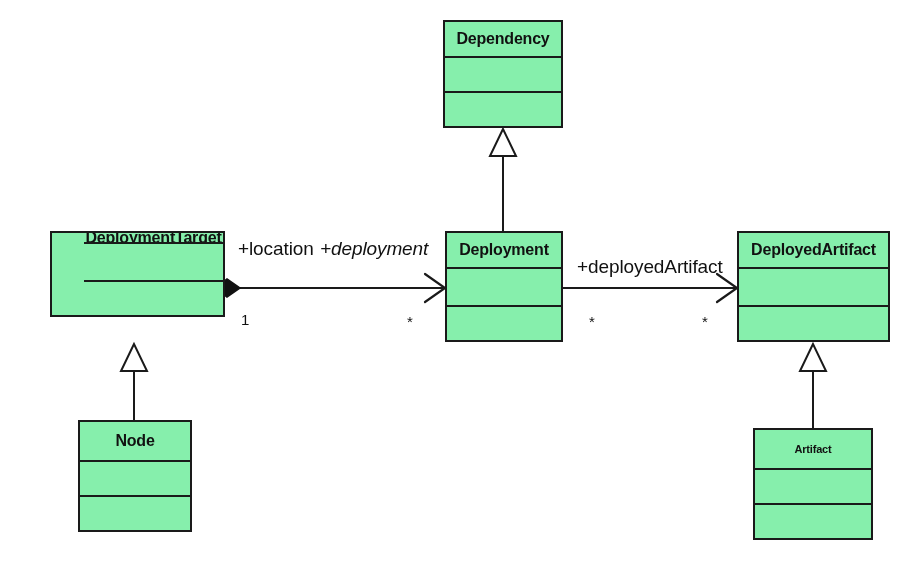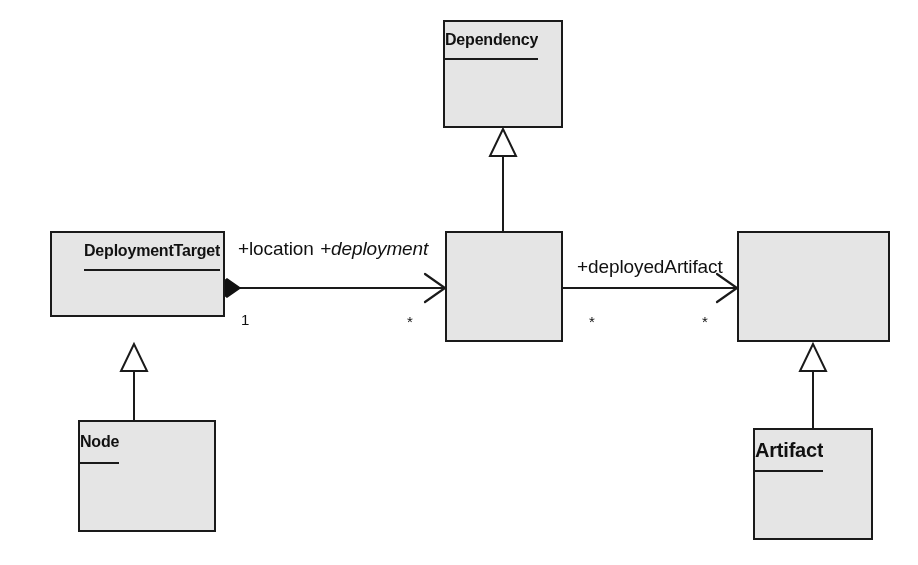--- a/index.html
+++ b/index.html
@@ -23,23 +23,23 @@
     left: 0;
     top: 0;
     width: 918px;
     height: 565px;
     pointer-events: none;
   }
   .uml-class {
     position: absolute;
     box-sizing: border-box;
     border: 2px solid #1a1a1a;
-    background: #e5e5e5;
+    background: #86efac;
     display: flex;
-    flex-direction: row;
+    flex-direction: column;
   }
   .uml-name-compartment {
     box-sizing: border-box;
     border-bottom: 2px solid #1a1a1a;
     display: flex;
     align-items: center;
     justify-content: center;
     color: #111111;
     font-weight: 600;
     letter-spacing: -0.2px;
@@ -110,37 +110,39 @@
     <div class="uml-op-compartment" style="height:33px;"></div>
   </div>
 
   <div class="uml-class" style="left:50px; top:231px; width:175px; height:86px;padding-left:32px;">
     <div class="uml-name-compartment" style="height:38px; font-size:16px;">DeploymentTarget</div>
     <div class="uml-attr-compartment" style="height:38px;"></div>
     <div class="uml-op-compartment" style="height:33px;"></div>
   </div>
 
   <div class="uml-class" style="left:445px; top:231px; width:118px; height:111px;">
+    <div class="uml-name-compartment" style="height:38px; font-size:16px;">Deployment</div>
     <div class="uml-attr-compartment" style="height:38px;"></div>
     <div class="uml-op-compartment" style="height:33px;"></div>
   </div>
 
   <div class="uml-class" style="left:737px; top:231px; width:153px; height:111px;">
+    <div class="uml-name-compartment" style="height:38px; font-size:16px;">DeployedArtifact</div>
     <div class="uml-attr-compartment" style="height:38px;"></div>
     <div class="uml-op-compartment" style="height:33px;"></div>
   </div>
 
-  <div class="uml-class" style="left:78px; top:420px; width:138px; height:112px;">
+  <div class="uml-class" style="left:78px; top:420px; width:114px; height:112px;">
     <div class="uml-name-compartment" style="height:42px; font-size:16px;">Node</div>
     <div class="uml-attr-compartment" style="height:35px;"></div>
     <div class="uml-op-compartment" style="height:33px;"></div>
   </div>
 
   <div class="uml-class" style="left:753px; top:428px; width:120px; height:112px;">
-    <div class="uml-name-compartment" style="height:42px; font-size:20px;">Artifact</div>
+    <div class="uml-name-compartment" style="height:42px; font-size:11px;">Artifact</div>
     <div class="uml-attr-compartment" style="height:35px;"></div>
     <div class="uml-op-compartment" style="height:33px;"></div>
   </div>
 
   <div class="assoc-label" style="left:238px; top:238px;">+location</div>
   <div class="assoc-label" style="left:320px; top:238px;font-style:italic;">+deployment</div>
   <div class="assoc-label" style="left:577px; top:256px;">+deployedArtifact</div>
 
   <div class="multiplicity" style="left:241px; top:312px;">1</div>
   <div class="multiplicity" style="left:407px; top:314px;">*</div>

